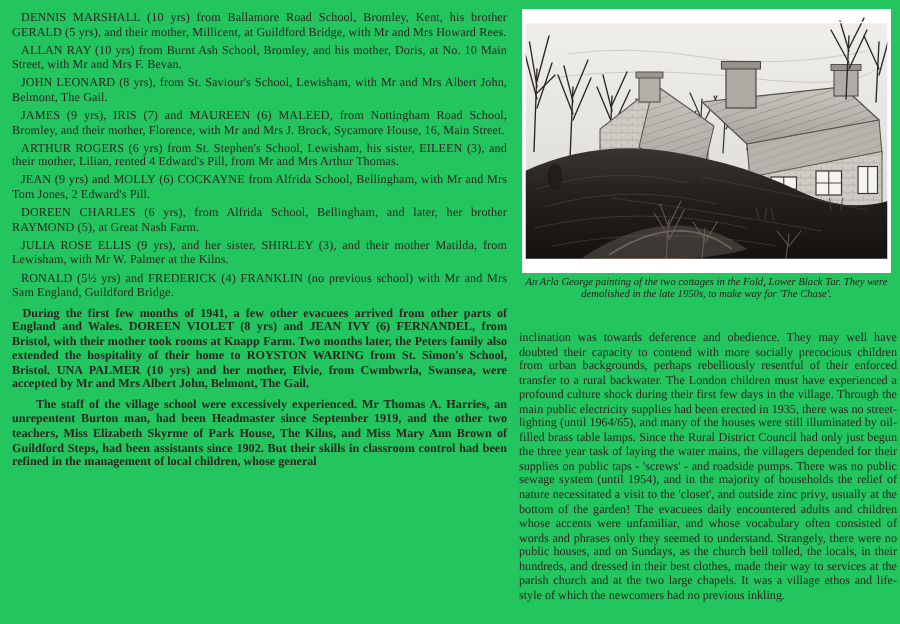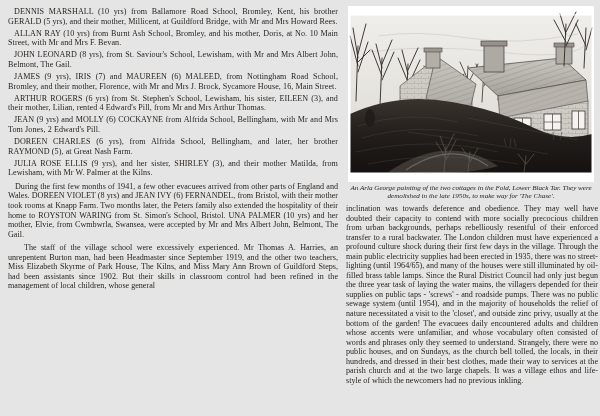--- a/index.html
+++ b/index.html
@@ -11,21 +11,21 @@
     width: 600px;
     height: 416px;
     overflow: hidden;
     font-family: "Liberation Serif", "DejaVu Serif", serif;
     color: #201c18;
     position: relative;
   }
   .page {
     position: absolute;
     inset: 0;
-    background: #e5e5e5;
+    background: #22c55e;
   }
 
   
   .col-left {
     position: absolute;
     left: 8px;
     top: 7px;
     width: 330px;
     height: 404px;
   }
@@ -38,20 +38,21 @@
     color: #2a2520;
     letter-spacing: 0.01em;
   }
   .para-block {
     font-size: 8.1px;
     line-height: 9.55px;
     text-align: justify;
     margin: 4px 0 0 0;
     text-indent: 7px;
     color: #2a2520;
+    font-weight: bold;
   }
   .para-block.indent-more { text-indent: 16px; }
 
   
   .col-right {
     position: absolute;
     left: 346px;
     top: 0px;
     width: 250px;
     height: 352px;
@@ -76,21 +77,21 @@
     width: 250px;
     font-size: 7.1px;
     line-height: 8.4px;
     font-style: italic;
     text-align: center;
     color: #262220;
   }
   .right-body {
     position: absolute;
     left: 0px;
-    top: 204px;
+    top: 220px;
     width: 252px;
     font-size: 8.1px;
     line-height: 9.55px;
     text-align: justify;
     color: #2a2520;
     text-indent: 0px;
   }
 </style>
 </head>
 <body>
@@ -99,20 +100,21 @@
 
   <div class="col-left">
     <p class="evac-entry">DENNIS MARSHALL (10 yrs) from Ballamore Road School, Bromley, Kent, his brother GERALD (5 yrs), and their mother, Millicent, at Guildford Bridge, with Mr and Mrs Howard Rees.</p>
     <p class="evac-entry">ALLAN RAY (10 yrs) from Burnt Ash School, Bromley, and his mother, Doris, at No. 10 Main Street, with Mr and Mrs F. Bevan.</p>
     <p class="evac-entry">JOHN LEONARD (8 yrs), from St. Saviour's School, Lewisham, with Mr and Mrs Albert John, Belmont, The Gail.</p>
     <p class="evac-entry">JAMES (9 yrs), IRIS (7) and MAUREEN (6) MALEED, from Nottingham Road School, Bromley, and their mother, Florence, with Mr and Mrs J. Brock, Sycamore House, 16, Main Street.</p>
     <p class="evac-entry">ARTHUR ROGERS (6 yrs) from St. Stephen's School, Lewisham, his sister, EILEEN (3), and their mother, Lilian, rented 4 Edward's Pill, from Mr and Mrs Arthur Thomas.</p>
     <p class="evac-entry">JEAN (9 yrs) and MOLLY (6) COCKAYNE from Alfrida School, Bellingham, with Mr and Mrs Tom Jones, 2 Edward's Pill.</p>
     <p class="evac-entry">DOREEN CHARLES (6 yrs), from Alfrida School, Bellingham, and later, her brother RAYMOND (5), at Great Nash Farm.</p>
     <p class="evac-entry">JULIA ROSE ELLIS (9 yrs), and her sister, SHIRLEY (3), and their mother Matilda, from Lewisham, with Mr W. Palmer at the Kilns.</p>
+    <p class="evac-entry">RONALD (5½ yrs) and FREDERICK (4) FRANKLIN (no previous school) with Mr and Mrs Sam England, Guildford Bridge.</p>
     <p class="para-block">During the first few months of 1941, a few other evacuees arrived from other parts of England and Wales. DOREEN VIOLET (8 yrs) and JEAN IVY (6) FERNANDEL, from Bristol, with their mother took rooms at Knapp Farm. Two months later, the Peters family also extended the hospitality of their home to ROYSTON WARING from St. Simon's School, Bristol. UNA PALMER (10 yrs) and her mother, Elvie, from Cwmbwrla, Swansea, were accepted by Mr and Mrs Albert John, Belmont, The Gail.</p>
     <p class="para-block indent-more">The staff of the village school were excessively experienced. Mr Thomas A. Harries, an unrepentent Burton man, had been Headmaster since September 1919, and the other two teachers, Miss Elizabeth Skyrme of Park House, The Kilns, and Miss Mary Ann Brown of Guildford Steps, had been assistants since 1902. But their skills in classroom control had been refined in the management of local children, whose general</p>
   </div>
 
   <div class="col-right">
 
     <div class="figure">
       <svg class="figure-img" viewBox="0 0 246 176" preserveAspectRatio="none">
         <defs>
           <linearGradient id="skyGrad" x1="0" y1="0" x2="0" y2="1">

